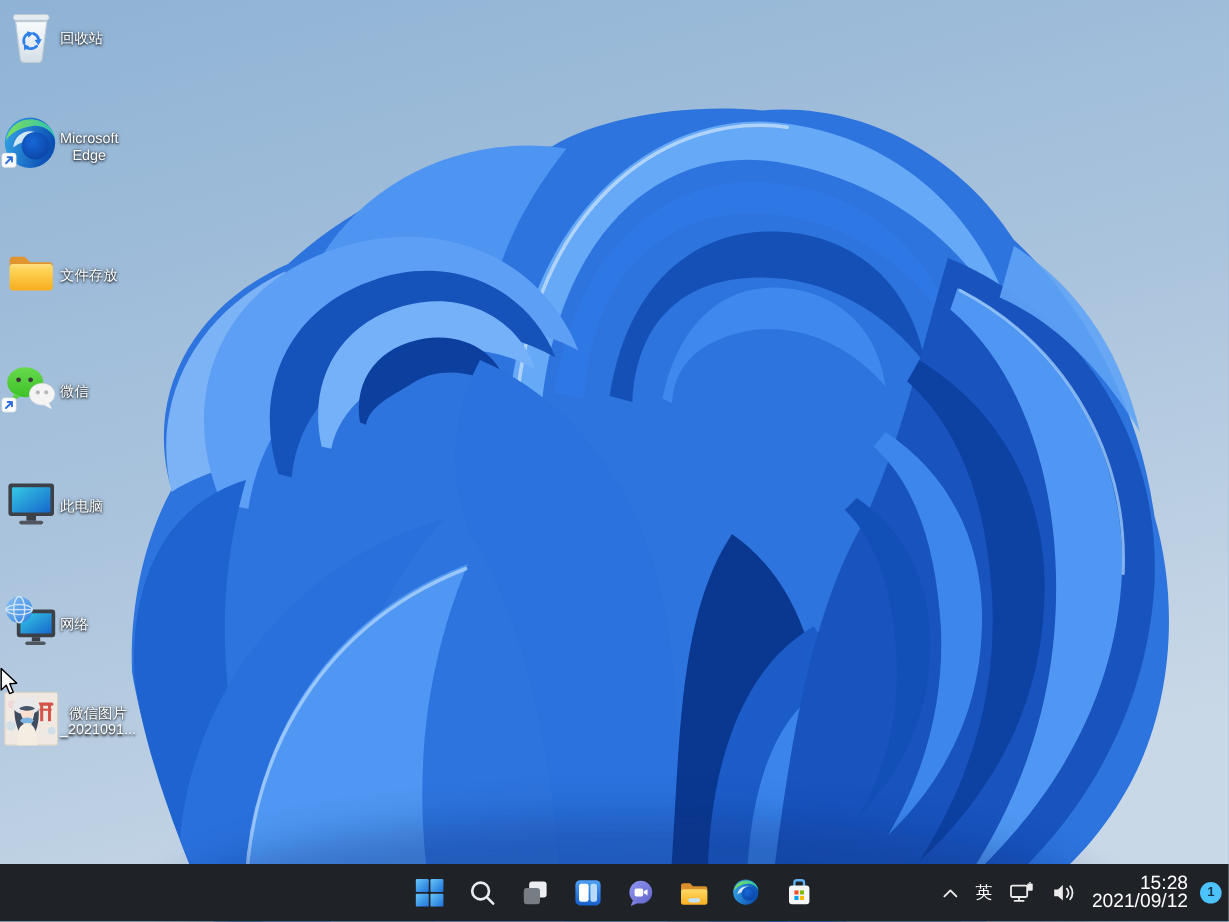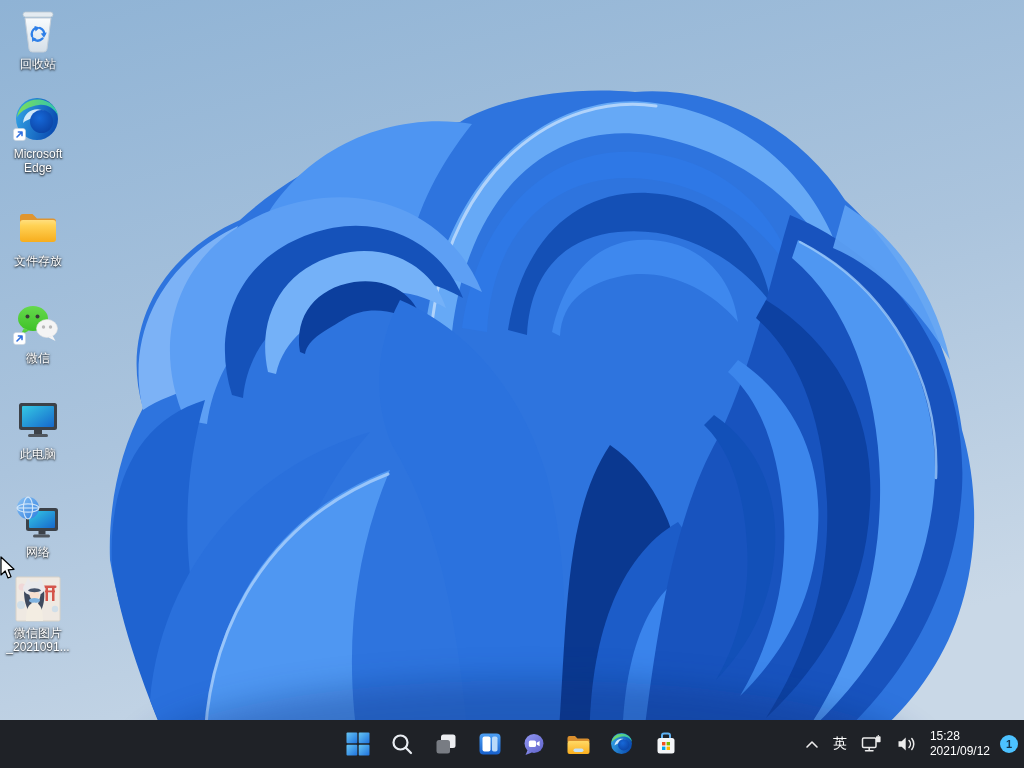--- a/index.html
+++ b/index.html
@@ -4,21 +4,21 @@
 <style>
   html,body{margin:0;padding:0;}
   body{
     width:1024px;height:768px;overflow:hidden;position:relative;
     font-family:"Liberation Sans",sans-serif;background:#9dbcd9;
   }
   .wallpaper{position:absolute;inset:0;z-index:0;}
   
   .icon-item{
     position:absolute;left:2px;width:72px;
-    display:flex;flex-direction:column;align-items:center;
+    display:flex;flex-direction:row;align-items:center;
     z-index:2;cursor:default;
   }
   .glyph{width:48px;height:48px;position:relative;}
   .icon-label{
     margin-top:3px;font-size:12px;line-height:14px;color:#fff;text-align:center;
     text-shadow:0 1px 2px rgba(0,0,0,.95),0 0 3px rgba(0,0,0,.55);
     max-width:72px;
   }
   .icon-label span{display:block;white-space:nowrap;}
   .sc-badge{position:absolute;left:-1px;bottom:-1px;}
@@ -38,21 +38,21 @@
   .tray{
     position:absolute;right:6px;top:0;height:48px;
     display:flex;align-items:center;gap:2px;z-index:11;
   }
   .tray-btn{
     border:none;background:transparent;color:#fff;border-radius:4px;
     height:34px;display:flex;align-items:center;justify-content:center;padding:0 6px;
   }
   .ime{font-size:14px;}
   .clock{
-    font-size:12px;line-height:15px;color:#fff;text-align:left;padding:0 5px;
+    font-size:16px;line-height:15px;color:#fff;text-align:right;padding:0 5px;
     background:transparent;border:none;display:block;
   }
   .badge{
     width:18px;height:18px;border-radius:50%;background:#4cc2ff;color:#14344c;
     font-size:11px;font-weight:bold;display:flex;align-items:center;justify-content:center;
     border:none;margin-left:3px;padding:0;
   }
   .cursor{position:absolute;left:-4px;top:556px;z-index:20;}
 </style>
 </head>

